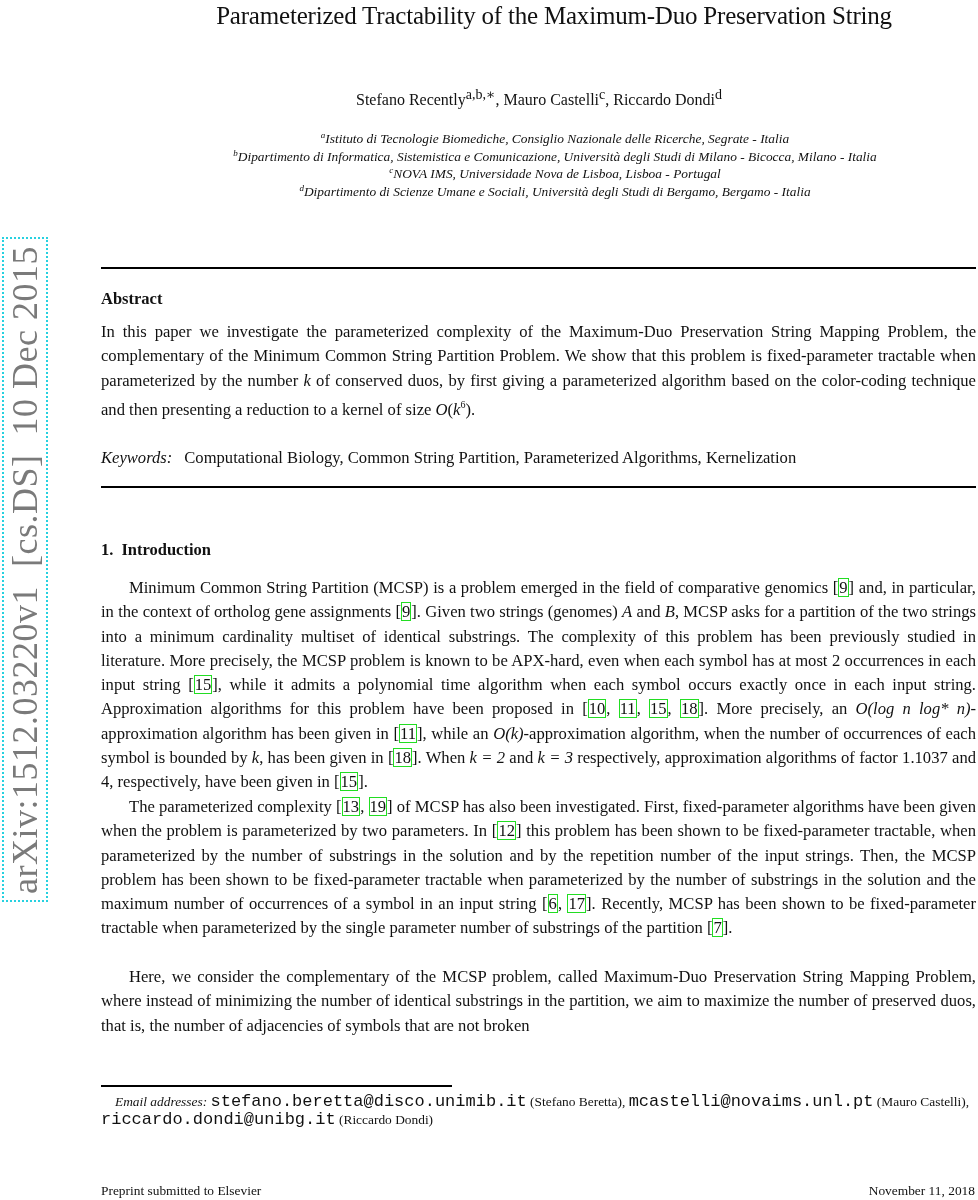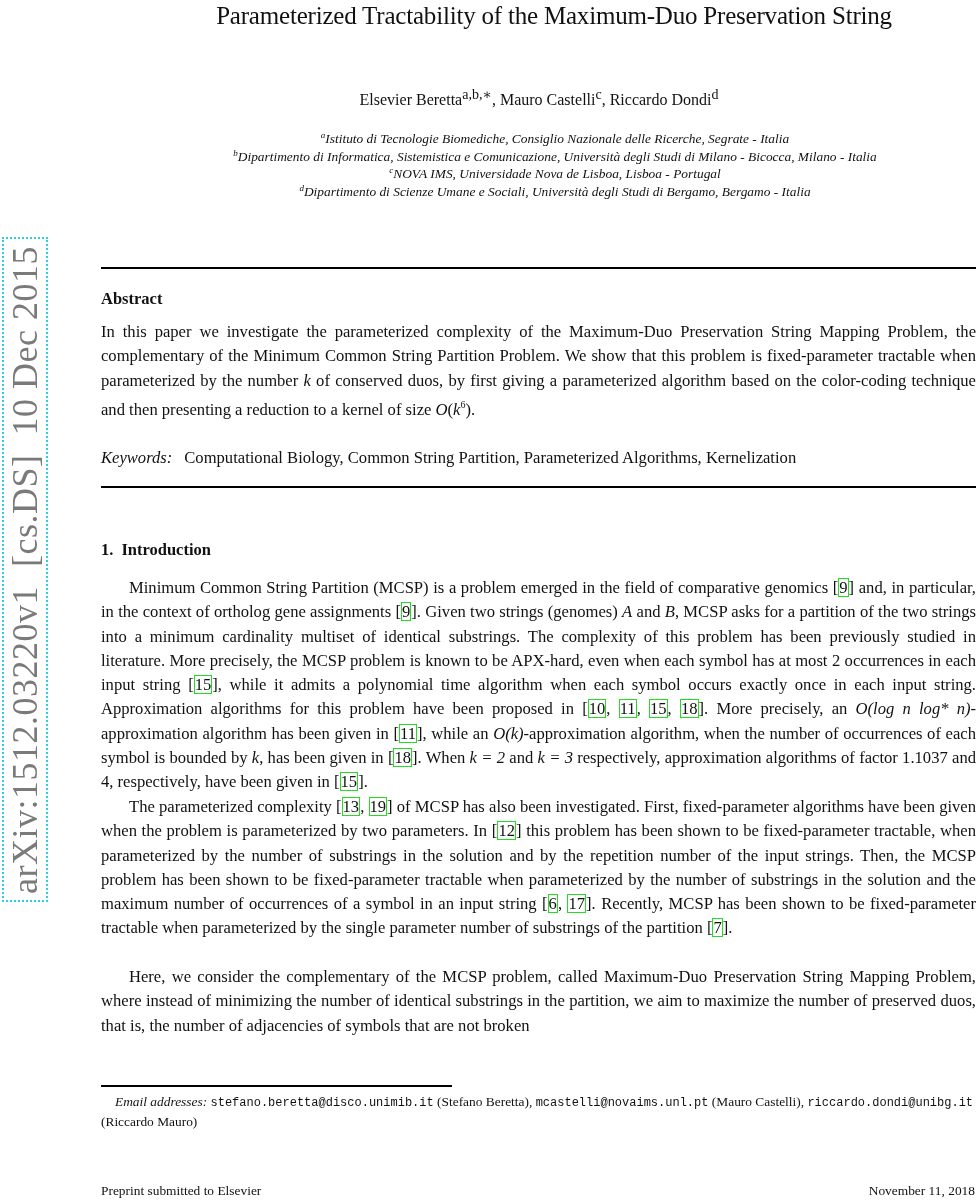--- a/index.html
+++ b/index.html
@@ -32,21 +32,21 @@
   .para.indent { text-indent: 28px; }
   .kw { left: 101px; top: 448px; font-size: 16.6px; }
   .kw .kwlabel { font-style: italic; margin-right: 12px; }
   .h-intro { left: 101px; top: 540px; font-size: 16.5px; font-weight: bold; }
   .h-intro .num { margin-right: 8px; }
   .cite {
     outline: 1.5px solid #22dd22; outline-offset: -1px; padding: 0 1px;
   }
   i.m { font-style: italic; }
   .fn { left: 101px; width: 875px; font-size: 13.4px; line-height: 17.5px; }
-  .fn .mono { font-family: "Liberation Mono", "DejaVu Sans Mono", monospace; font-size: 12px; }
+  .fn .mono { font-family: "Liberation Mono", "DejaVu Sans Mono", monospace; font-size: 17px; }
   .fn sup { font-size: 9px; vertical-align: 5px; line-height: 0; }
   .footer { top: 1183px; font-size: 13.4px; }
   .arxiv {
     left: 2px; top: 237px; width: 46px; height: 665px;
     border: 2px dotted #27d1e0; box-sizing: border-box;
   }
   .arxiv-text {
     position: absolute; left: 50%; top: 50%;
     transform: translate(-50%, -50%) rotate(-90deg);
     white-space: nowrap; font-size: 36px; color: #7a7a7a;
@@ -58,21 +58,21 @@
 
 <div class="abs arxiv">
   <div class="arxiv-text"><span>arXiv:1512.03220v1</span>&nbsp;&nbsp;<span>[cs.DS]</span>&nbsp;&nbsp;<span>10 Dec 2015</span></div>
 </div>
 
 <div class="abs title">
   <div>Parameterized Tractability of the Maximum-Duo Preservation String</div>
 </div>
 
 <div class="abs authors">
-  <span>Elsevier Beretta</span><sup>a,b,∗</sup>,
+  <span>Stefano Recently</span><sup>a,b,∗</sup>,
   <span>Mauro Castelli</span><sup>c</sup>,
   <span>Riccardo Dondi</span><sup>d</sup>
 </div>
 
 <div class="abs affils">
   <div><sup>a</sup><span>Istituto di Tecnologie Biomediche, Consiglio Nazionale delle Ricerche, Segrate - Italia</span></div>
   <div><sup>b</sup><span>Dipartimento di Informatica, Sistemistica e Comunicazione, Università degli Studi di Milano - Bicocca, Milano - Italia</span></div>
   <div><sup>c</sup><span>NOVA IMS, Universidade Nova de Lisboa, Lisboa - Portugal</span></div>
   <div><sup>d</sup><span>Dipartimento di Scienze Umane e Sociali, Università degli Studi di Bergamo, Bergamo - Italia</span></div>
 </div>
@@ -90,17 +90,17 @@
 
 <div class="abs para indent" style="top:576px;"><span>Minimum Common String Partition (MCSP) is a problem emerged in the field of comparative genomics [</span><a class="cite">9</a><span>] and, in particular, in the context of ortholog gene assignments [</span><a class="cite">9</a><span>]. Given two strings (genomes) </span><i class="m">A</i><span> and </span><i class="m">B</i><span>, MCSP asks for a partition of the two strings into a minimum cardinality multiset of identical substrings. The complexity of this problem has been previously studied in literature. More precisely, the MCSP problem is known to be APX-hard, even when each symbol has at most 2 occurrences in each input string [</span><a class="cite">15</a><span>], while it admits a polynomial time algorithm when each symbol occurs exactly once in each input string. Approximation algorithms for this problem have been proposed in [</span><a class="cite">10</a><span>, </span><a class="cite">11</a><span>, </span><a class="cite">15</a><span>, </span><a class="cite">18</a><span>]. More precisely, an </span><i class="m">O(log n log* n)</i><span>-approximation algorithm has been given in [</span><a class="cite">11</a><span>], while an </span><i class="m">O(k)</i><span>-approximation algorithm, when the number of occurrences of each symbol is bounded by </span><i class="m">k</i><span>, has been given in [</span><a class="cite">18</a><span>]. When </span><i class="m">k = 2</i><span> and </span><i class="m">k = 3</i><span> respectively, approximation algorithms of factor 1.1037 and 4, respectively, have been given in [</span><a class="cite">15</a><span>].</span></div>
 
 <div class="abs para indent" style="top:795px;"><span>The parameterized complexity [</span><a class="cite">13</a><span>, </span><a class="cite">19</a><span>] of MCSP has also been investigated.  First, fixed-parameter algorithms have been given when the problem is parameterized by two parameters. In [</span><a class="cite">12</a><span>] this problem has been shown to be fixed-parameter tractable, when parameterized by the number of substrings in the solution and by the repetition number of the input strings.  Then, the MCSP problem has been shown to be fixed-parameter tractable when parameterized by the number of substrings in the solution and the maximum number of occurrences of a symbol in an input string [</span><a class="cite">6</a><span>, </span><a class="cite">17</a><span>]. Recently, MCSP has been shown to be fixed-parameter tractable when parameterized by the single parameter number of substrings of the partition [</span><a class="cite">7</a><span>].</span></div>
 
 <div class="abs para indent" style="top:965px;">Here, we consider the complementary of the MCSP problem, called Maximum-Duo Preservation String Mapping Problem, where instead of minimizing the number of identical substrings in the partition, we aim to maximize the number of preserved duos, that is, the number of adjacencies of symbols that are not broken</div>
 
 <div class="abs rule" style="left:101px; top:1085px; width:351px; height:1.5px;"></div>
 
 <div class="abs fn" style="top:1093px;">
-  <div style="text-indent:14px;"><i>Email addresses:</i> <a class="mono">stefano.beretta@disco.unimib.it</a> <span>(Stefano Beretta)</span>, <a class="mono">mcastelli@novaims.unl.pt</a> <span>(Mauro Castelli)</span>, <a class="mono">riccardo.dondi@unibg.it</a> <span>(Riccardo Mauro)</span></div>
+  <div style="text-indent:14px;"><i>Email addresses:</i> <a class="mono">stefano.beretta@disco.unimib.it</a> <span>(Stefano Beretta)</span>, <a class="mono">mcastelli@novaims.unl.pt</a> <span>(Mauro Castelli)</span>, <a class="mono">riccardo.dondi@unibg.it</a> <span>(Riccardo Dondi)</span></div>
 </div>
 
 <div class="abs footer" style="left:101px;">Preprint submitted to Elsevier</div>
 <div class="abs footer" style="right:3px;">November 11, 2018</div>
 
 </body></html>

